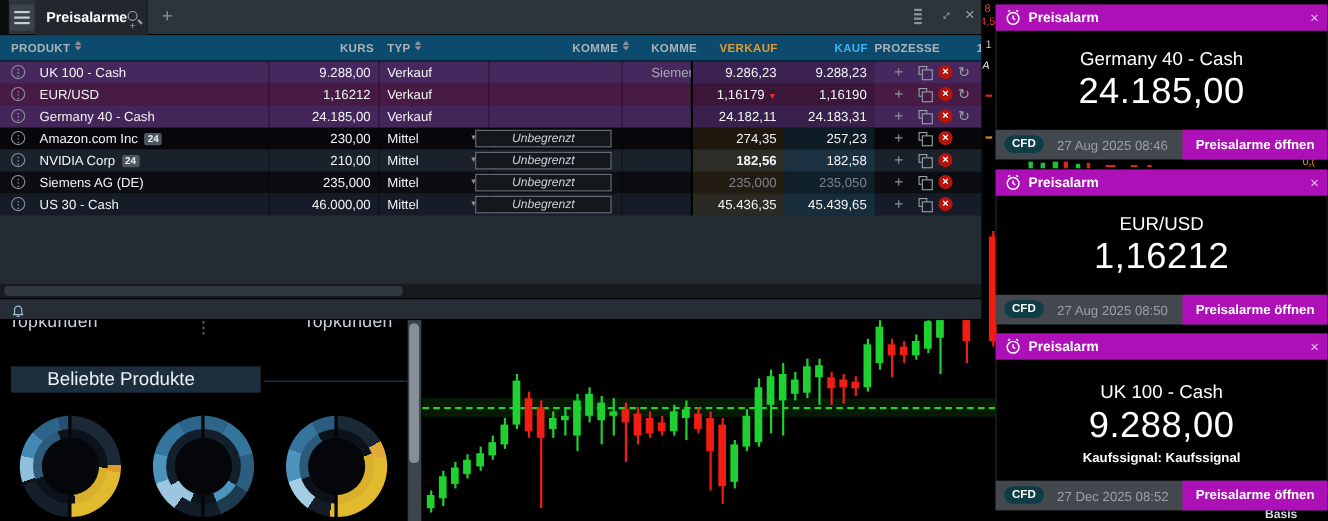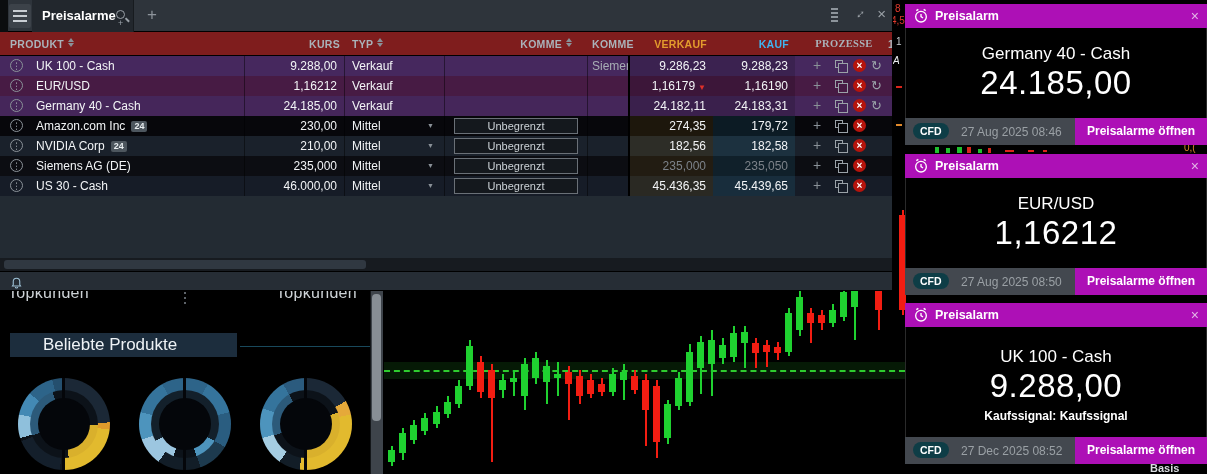--- a/index.html
+++ b/index.html
@@ -36,34 +36,34 @@
   #tab-active { position:absolute; left:32px; top:0; width:102px; height:32px; background:#22272d; color:#fff; font-size:13px; font-weight:bold; line-height:32px; padding-left:10px; border-right:1px solid #171b1f; }
   .magnifier { position:absolute; right:8px; top:10px; width:9px; height:9px; border:1.5px solid #9aa1a8; border-radius:50%; }
   .magnifier::before { content:"+"; position:absolute; left:1px; top:-4px; font-size:9px; color:#9aa1a8; font-weight:normal; }
   .magnifier::after { content:""; position:absolute; left:8px; top:8px; width:5px; height:1.5px; background:#9aa1a8; transform:rotate(45deg); }
   #tab-add { position:absolute; left:140px; top:0; width:24px; height:32px; color:#8d949b; font-size:17px; line-height:30px; text-align:center; cursor:pointer; }
   #drag-handle { position:absolute; right:54px; top:8px; }
   #drag-handle i { display:block; width:7px; height:1.5px; background:#8d949b; margin-bottom:2.5px; }
   #expand-btn { position:absolute; right:28px; top:6px; color:#9aa0a6; font-size:13px; transform:rotate(45deg); cursor:pointer; }
   #close-win { position:absolute; right:6px; top:5px; color:#9aa0a6; font-size:15px; cursor:pointer; }
 
-  #thead { position:absolute; left:0; top:32px; width:893px; height:24px; background:#7f1d1d; border-bottom:1px solid #000; font-size:10.5px; font-weight:bold; color:#aab3ba; letter-spacing:.3px; }
+  #thead { position:absolute; left:0; top:32px; width:893px; height:24px; background:#0c4a6e; border-bottom:1px solid #000; font-size:10.5px; font-weight:bold; color:#aab3ba; letter-spacing:.3px; }
   .hc { position:absolute; top:0; height:24px; line-height:24px; white-space:nowrap; }
   .sort { display:inline-block; vertical-align:1px; margin-left:4px; }
   .sort i { display:block; width:0; height:0; border-left:3px solid transparent; border-right:3px solid transparent; }
   .sort .up { border-bottom:4px solid #8a9198; margin-bottom:1px; }
   .sort .dn { border-top:4px solid #8a9198; }
 
   #rows { position:absolute; left:0; top:56px; width:893px; }
   .row { position:relative; width:893px; height:20px; font-size:12px; color:#f2f4f6; }
   .cell { position:absolute; top:0; height:20px; line-height:20px; white-space:nowrap; overflow:hidden; }
   .c-prod { left:0; width:245px; border-right:1px solid rgba(0,0,0,.45); }
   .c-kurs { left:245px; width:100px; text-align:right; padding-right:7px; border-right:1px solid rgba(0,0,0,.45); }
   .c-typ  { left:345px; width:100px; padding-left:7px; border-right:1px solid rgba(0,0,0,.45); }
-  .c-ende { left:445px; width:143px; border-right:1px solid rgba(0,0,0,.45); }
+  .c-ende { left:423px; width:143px; border-right:1px solid rgba(0,0,0,.45);font-style:italic; }
   .c-komme{ left:588px; width:42px; padding-left:4px; color:#a7adb4; border-right:2px solid #000; }
   .c-verk { left:630px; width:83px; text-align:right; padding-right:7px; }
   .c-kauf { left:713px; width:82px; text-align:right; padding-right:7px; }
   .c-proz { left:795px; width:98px; }
   .menu-ic { position:absolute; left:10px; top:3px; width:13px; height:13px; border:1px solid #8a9198; border-radius:50%; color:#aab2b8; font-size:9px; line-height:12px; text-align:center; cursor:pointer; }
   .rname { position:absolute; left:36px; top:0; line-height:20px; }
   .badge24 { display:inline-block; margin-left:6px; background:#4d565e; color:#e8edf0; font-size:9px; font-weight:bold; line-height:11px; padding:0 3px; border-radius:2px; vertical-align:1px; }
   .dd-arrow { position:absolute; right:10px; top:0; font-size:7px; color:#8a9198; line-height:20px; cursor:pointer; }
   .ubtn { display:block; margin:2px auto; width:124px; height:16px; line-height:14px; text-align:center; font-size:11px; color:#ccd2d7; background:#14181d; border:1px solid #6a7077; cursor:pointer; }
   .v-arr { color:#e0312a; font-size:8px; margin-left:3px; }
@@ -270,21 +270,21 @@
     </div>
 
     <div id="thead">
       <div class="hc" style="left:10px;"><span>PRODUKT</span><span class="sort"><i class="up"></i><i class="dn"></i></span></div>
       <div class="hc" style="left:245px;width:95px;text-align:right;">KURS</div>
       <div class="hc" style="left:352px;"><span>TYP</span><span class="sort"><i class="up"></i><i class="dn"></i></span></div>
       <div class="hc" style="left:500px;width:72px;text-align:right;"><span>KOMME</span><span class="sort"><i class="up"></i><i class="dn"></i></span></div>
       <div class="hc" style="left:592px;">KOMME</div>
       <div class="hc" style="left:630px;width:77px;text-align:right;color:#e39b2d;">VERKAUF</div>
       <div class="hc" style="left:713px;width:76px;text-align:right;color:#3fb4f0;">KAUF</div>
-      <div class="hc" style="left:795px;width:98px;text-align:center;font-family:Liberation Serif, serif;">PROZESSE</div>
+      <div class="hc" style="left:795px;width:98px;">PROZESSE</div>
       <div class="hc" style="left:888px;">1</div>
     </div>
 
     <div id="rows">
         <div class="row" style="background: rgb(70, 40, 94);">
           <div class="cell c-prod">
             <div class="menu-ic">⋮</div>
             <div class="rname">UK 100 - Cash</div>
           </div>
           <div class="cell c-kurs">9.288,00</div>
@@ -341,39 +341,39 @@
             <div class="menu-ic">⋮</div>
             <div class="rname">Amazon.com Inc<span class="badge24">24</span></div>
           </div>
           <div class="cell c-kurs">230,00</div>
           <div class="cell c-typ">Mittel<span class="dd-arrow">▼</span></div>
           <div class="cell c-ende">
             <div class="ubtn">Unbegrenzt</div>
           </div>
           <div class="cell c-komme"></div>
           <div class="cell c-verk" style="background: rgba(150, 110, 20, 0.16);">274,35</div>
-          <div class="cell c-kauf" style="background: rgba(40, 150, 190, 0.14);">179,72</div>
+          <div class="cell c-kauf" style="background: rgba(40, 150, 190, 0.14);">257,23</div>
           <div class="cell c-proz">
             <div class="ic-plus">+</div>
             <div class="ic-dup" style="background: rgb(7, 7, 11);"></div>
             <div class="ic-x">×</div>
           </div>
         </div>
         <div class="row" style="background: rgb(26, 33, 43);">
           <div class="cell c-prod">
             <div class="menu-ic">⋮</div>
             <div class="rname">NVIDIA Corp<span class="badge24">24</span></div>
           </div>
           <div class="cell c-kurs">210,00</div>
           <div class="cell c-typ">Mittel<span class="dd-arrow">▼</span></div>
           <div class="cell c-ende">
             <div class="ubtn">Unbegrenzt</div>
           </div>
           <div class="cell c-komme"></div>
-          <div class="cell c-verk" style="background: rgba(150, 110, 20, 0.16);">182,56</div>
+          <div class="cell c-verk" style="background: rgba(150, 110, 20, 0.16); font-weight: bold;">182,56</div>
           <div class="cell c-kauf" style="background: rgba(40, 150, 190, 0.14);">182,58</div>
           <div class="cell c-proz">
             <div class="ic-plus">+</div>
             <div class="ic-dup" style="background: rgb(26, 33, 43);"></div>
             <div class="ic-x">×</div>
           </div>
         </div>
         <div class="row" style="background: rgb(12, 13, 18);">
           <div class="cell c-prod">
             <div class="menu-ic">⋮</div>

